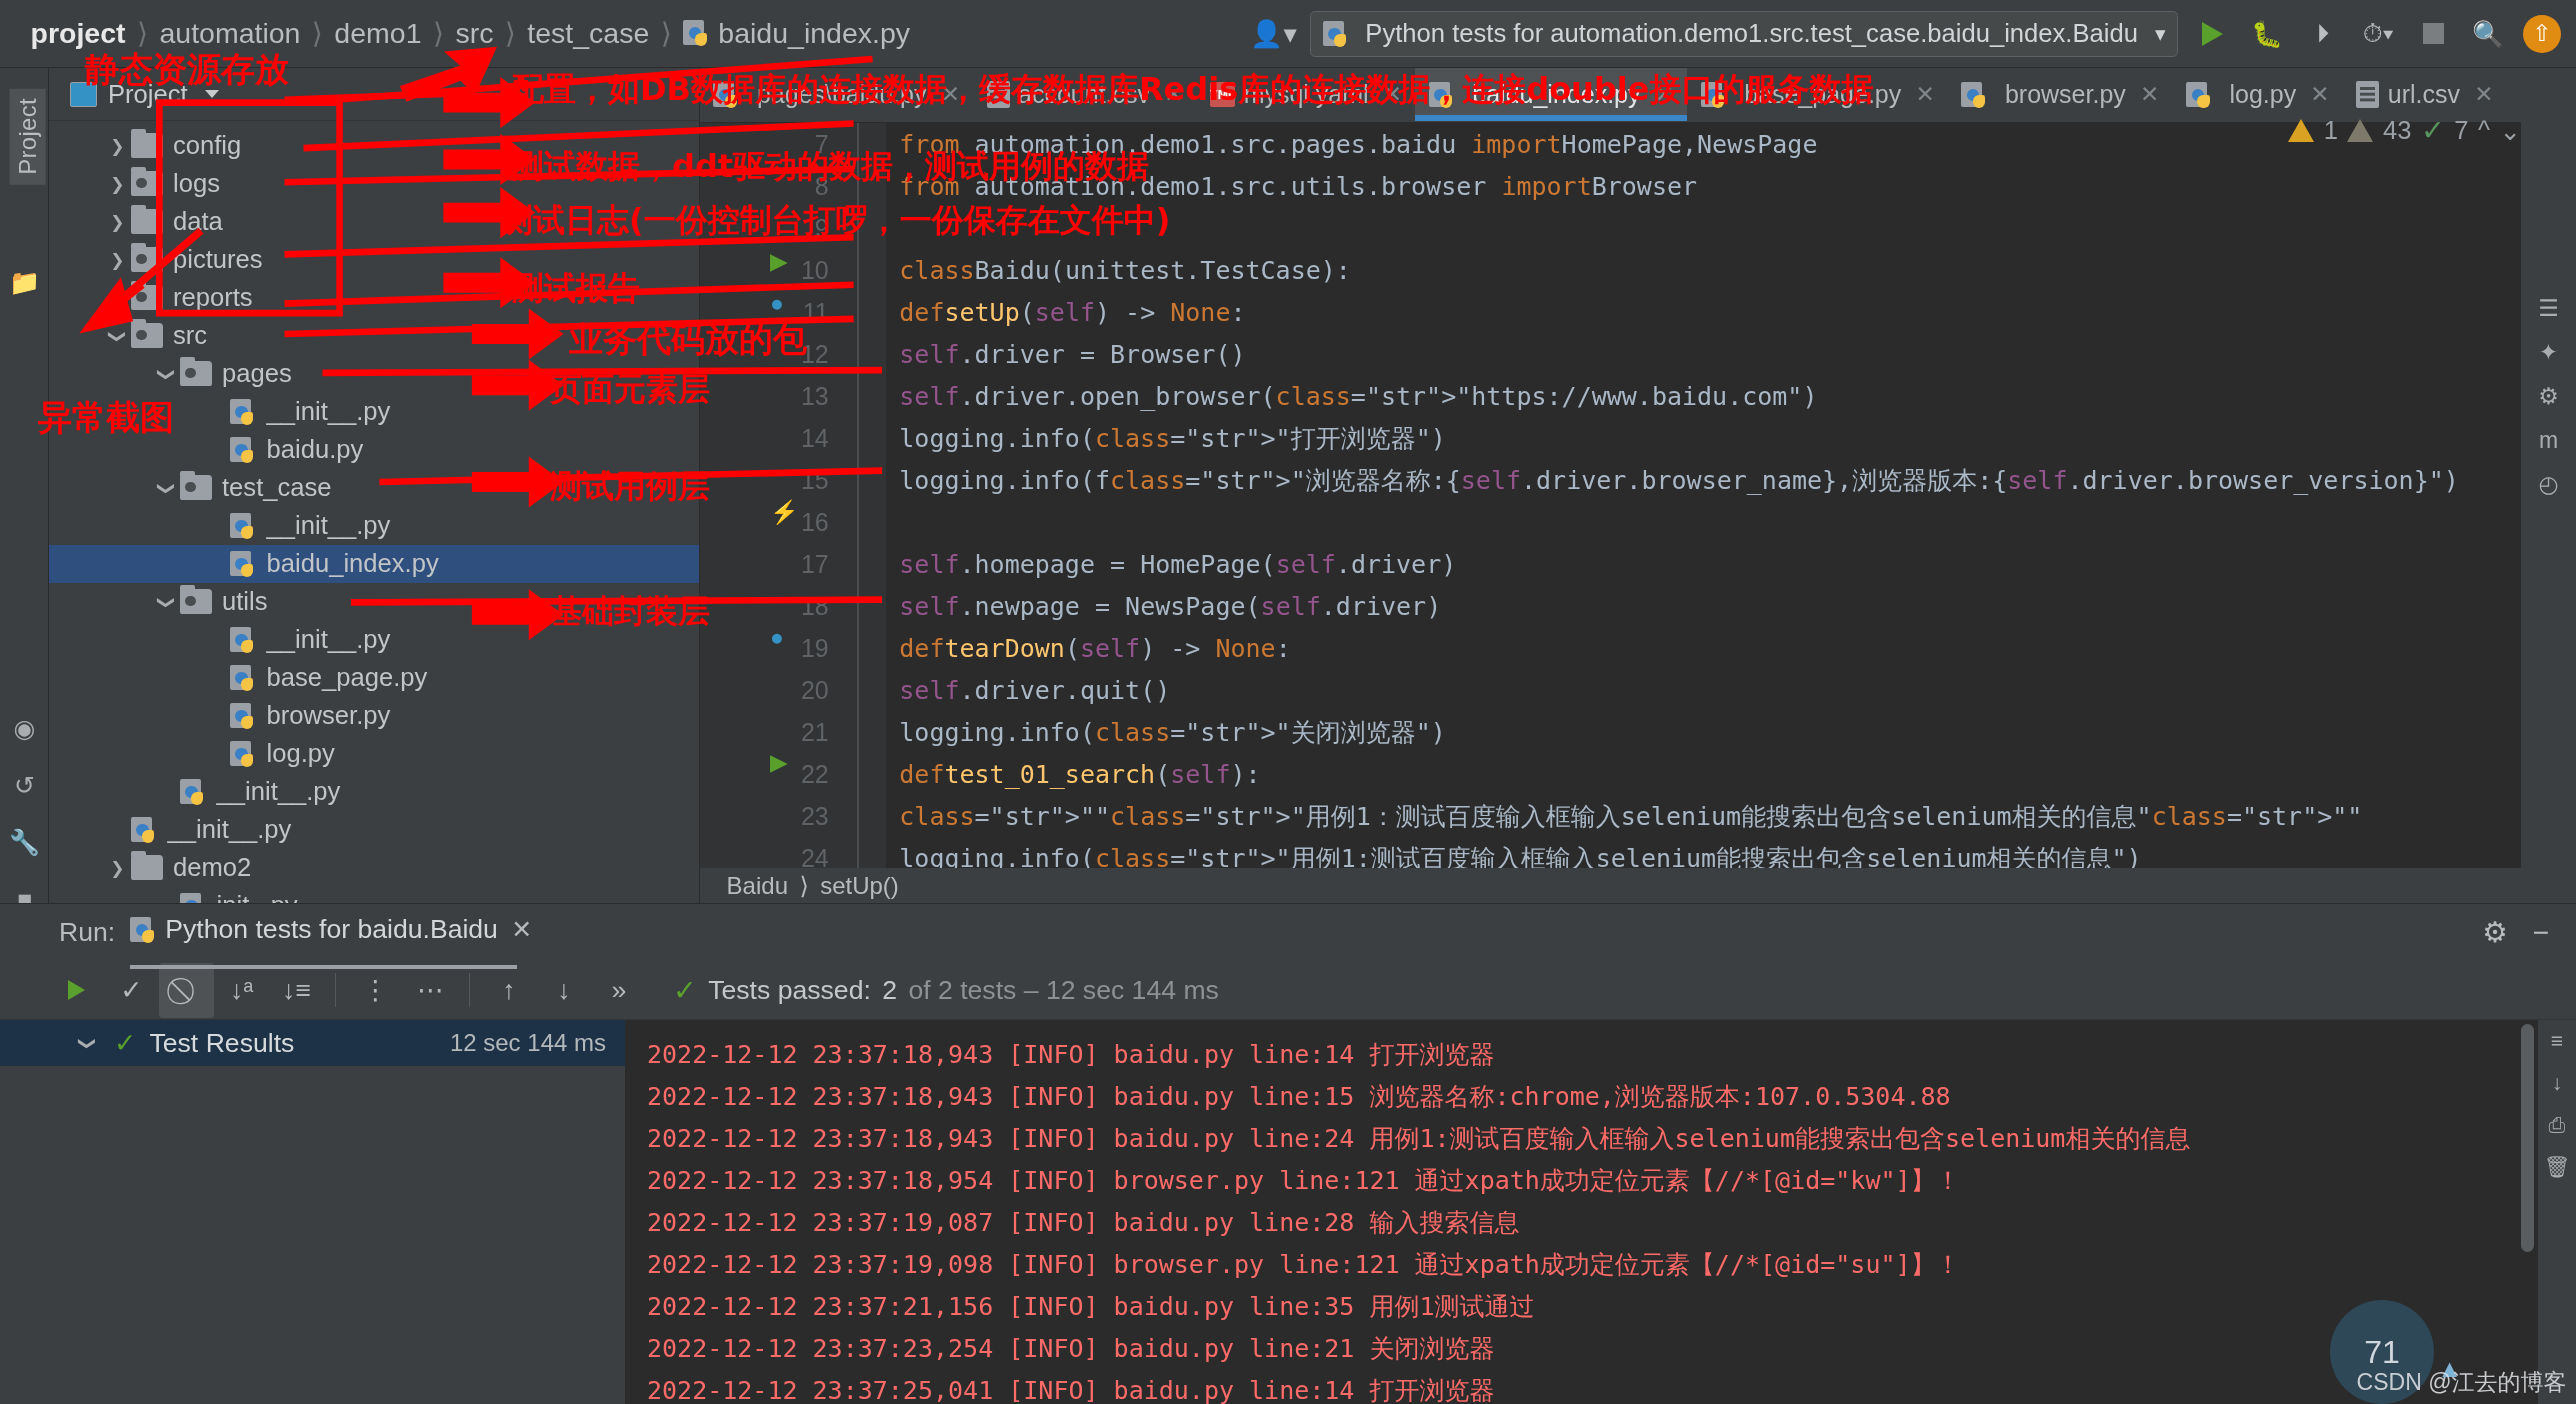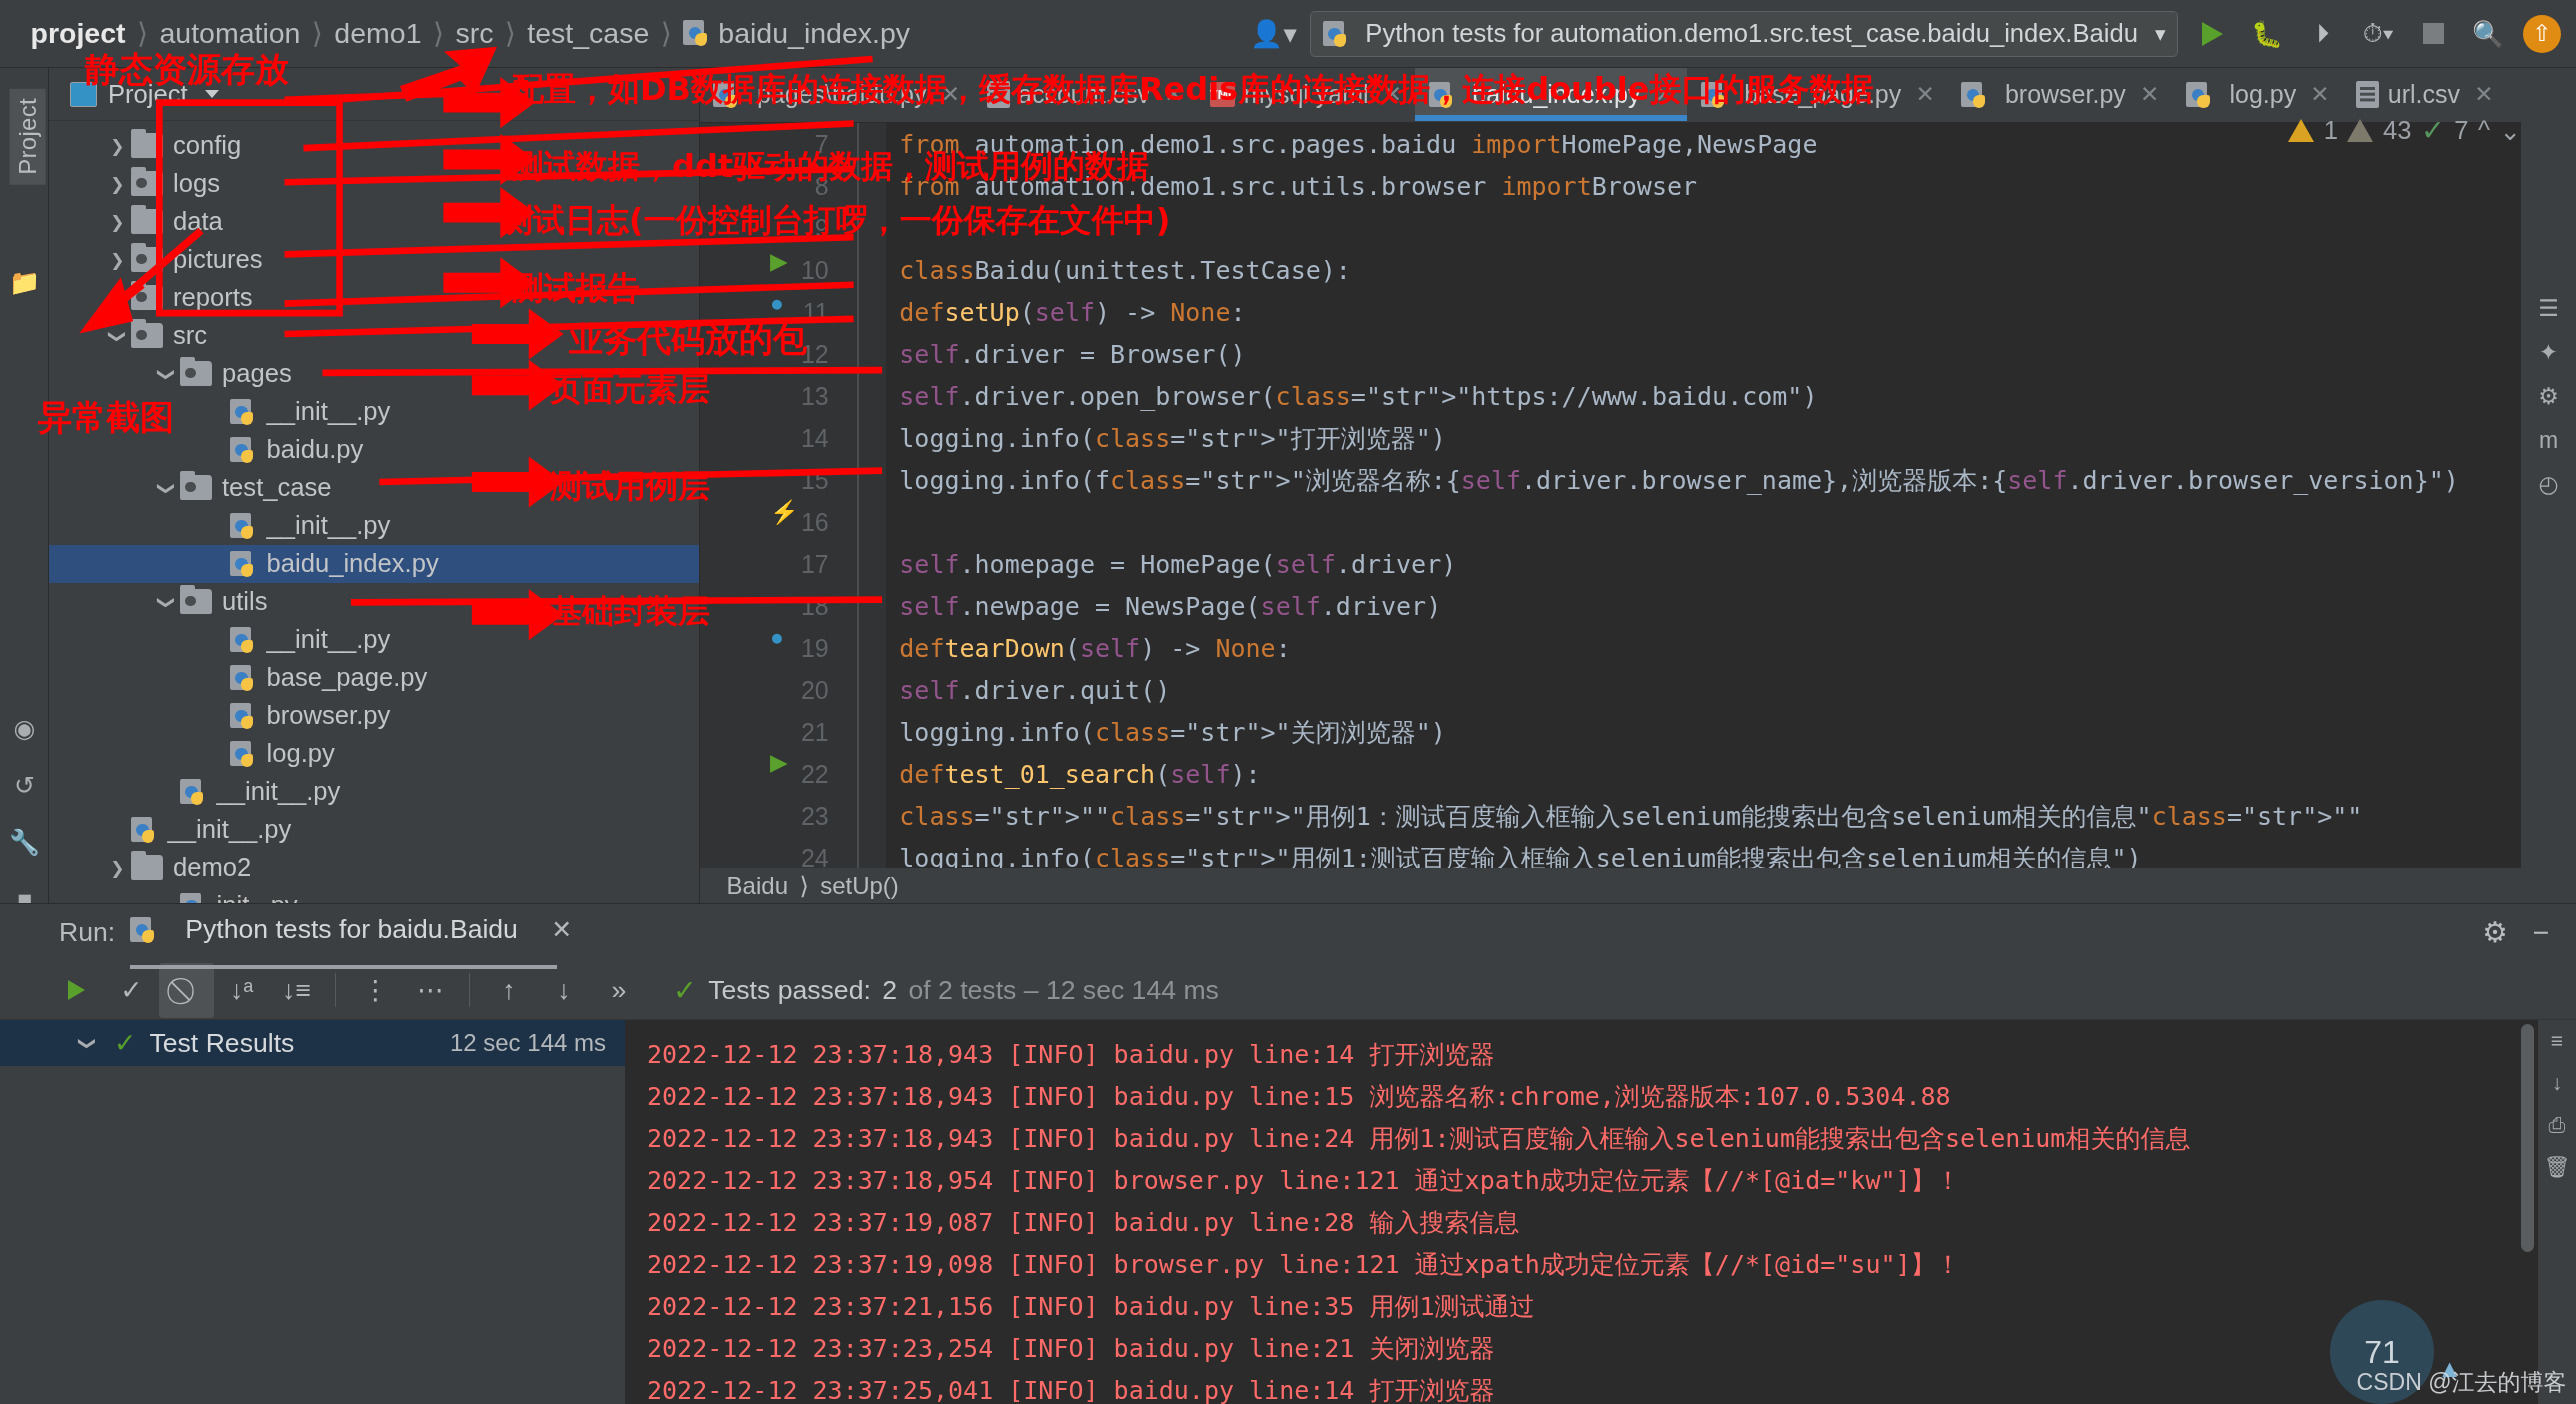--- a/index.html
+++ b/index.html
@@ -109,21 +109,21 @@
 
   .inspect-bar { position:absolute; right: 55px; top: 114px; display:flex; align-items:center; gap:9.5px; color:#9aa0a6; font-size:25.6px; }
   .warn-tri { width:0;height:0;border-left:13.3px solid transparent;border-right:13.3px solid transparent;border-bottom:23px solid #d9a222; position:relative;}
   .warn-tri.gray { border-bottom-color:#7d7a6b; }
   .chk-green { color:#57965c; font-size:28.5px; }
 
   
   .runpanel { position:absolute; left:0; top:903px; width:2576px; height:502px; background:#3c3f41; border-top:0.9px solid #2b2b2b;text-align:right;}
   .run-head { height:57px; display:flex; align-items:center; padding-left:59px; gap:15px; }
   .run-head .rl { color:#b8bcbf; font-size:26.6px; }
-  .run-tab { display:flex;align-items:center;gap:20px; color:#d4d7d9; font-size:26.6px; position:relative; padding-bottom:5.7px;}
+  .run-tab { display:flex;align-items:center;gap:0; color:#d4d7d9; font-size:26.6px; position:relative; padding-bottom:5.7px;}
   .run-tab::after{content:"";position:absolute;left:0;right:28.5px;bottom:-7.6px;height:4.7px;background:#9aa0a6;}
   .gear { margin-left:auto; color:#b8bcbf; font-size:28.5px; padding-right:26.6px; display:flex; gap:25px;}
 
   .run-toolbar { height:59px; display:flex; align-items:center; padding-left:49px; gap:0px; border-bottom:0.9px solid #323537;}
   .rt-btn { width:55px;height:55px;display:flex;align-items:center;justify-content:center;color:#b4b8bb;font-size:26.6px;}
   .rt-btn.active { background:#4e5254; border-radius:3.8px; }
   .rt-sep { width:0.9px;height:34px;background:#565a5c;margin:0 11.4px;}
   .status-line { display:flex; align-items:center; gap:11.4px; margin-left: 26.6px; font-size:26.6px; color:#c5c8ca; }
   .status-line .dim { color:#8d9194; }
   .status-line .ok { color:#5aa02c; font-size:28.5px; }

